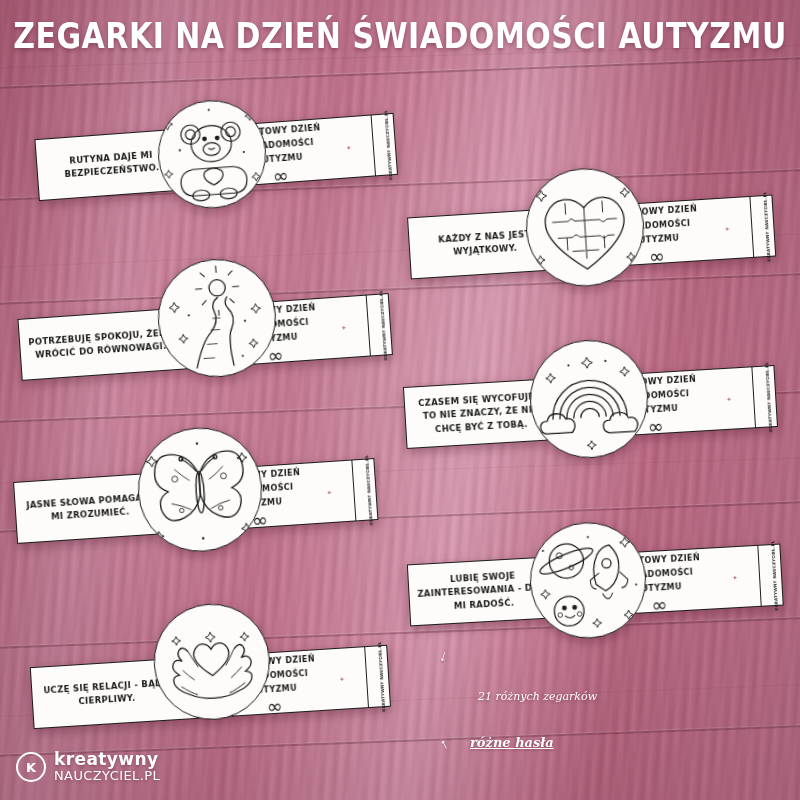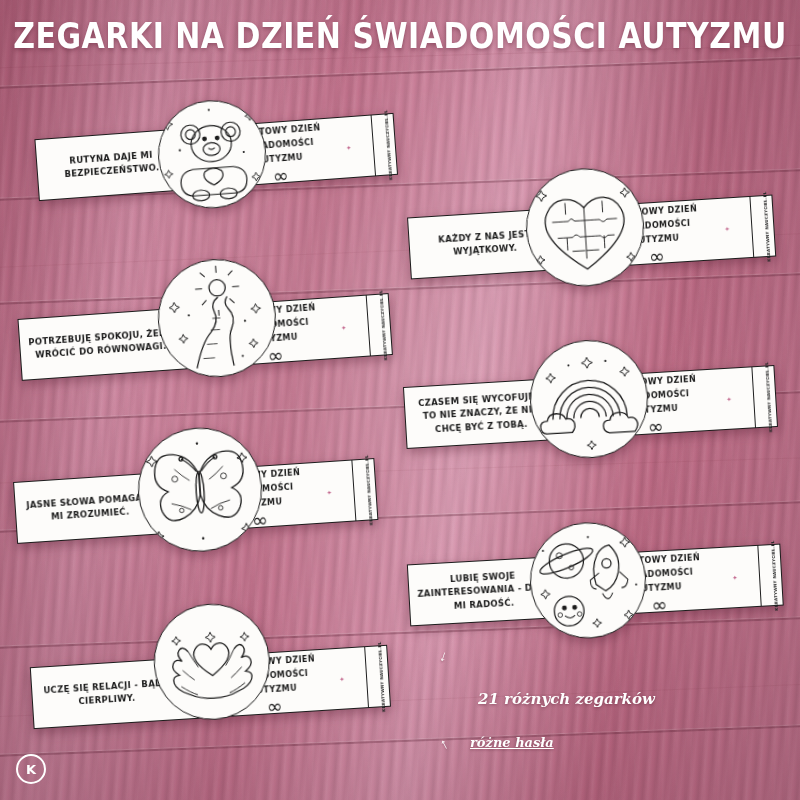--- a/index.html
+++ b/index.html
@@ -163,22 +163,22 @@
     justify-content: center;
   }
   .circle svg { display: block; }
 
   
   #count-note {
     position: absolute;
     color: #ffffff;
     font-family: "DejaVu Serif", serif;
     font-style: italic;
-    font-weight: bold;
-    font-size: 15px;
+    font-weight: normal;
+    font-size: 11px;
     text-shadow: 0 1px 3px rgba(90,30,50,0.5);
   }
   #phrase-note {
     position: absolute;
     color: #ffffff;
     font-family: "DejaVu Serif", serif;
     font-style: italic;
     font-weight: bold;
     font-size: 13px;
     text-shadow: 0 1px 3px rgba(90,30,50,0.5);
@@ -532,15 +532,19 @@
   </div>
 
   <div id="count-note" style="left:478px; top:690px;">21 różnych zegarków</div>
   <span class="arrow-mark" style="left:440px; top:648px; transform:rotate(18deg);">↓</span>
 
   <div id="phrase-note" style="left:470px; top:735px;text-decoration:underline;">różne hasła</div>
   <span class="arrow-mark" style="left:440px; top:736px; transform:rotate(-28deg);">↑</span>
 
   <div id="brand">
     <div class="mark">K</div>
+    <div class="stack">
+      <span class="b1">kreatywny</span>
+      <span class="b2">NAUCZYCIEL.PL</span>
+    </div>
   </div>
 
 </div>
 
 </body></html>

